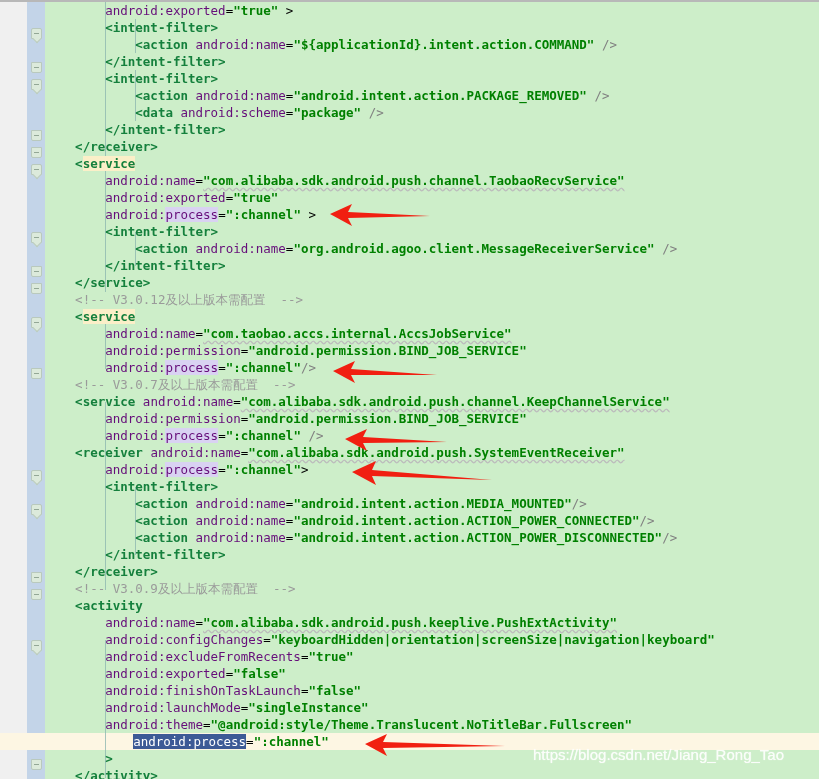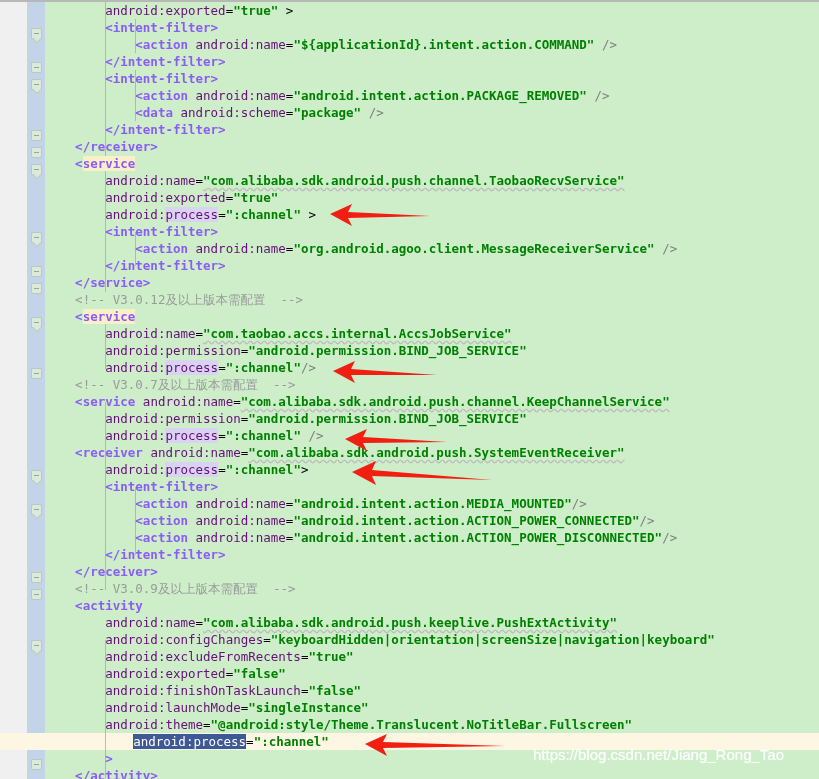--- a/index.html
+++ b/index.html
@@ -25,21 +25,21 @@
 
   
   .code{position:absolute;left:45px;top:2px;width:774px;height:777px;
         font-size:12.5px;line-height:17px;white-space:pre;color:#000;}
   .ln{height:17px;display:block;}
 
   
   .iguide{position:absolute;width:1px;background:#8fb8b0;opacity:.8;}
 
   
-  .tag{color:#8b5cf6;font-weight:bold;}
+  .tag{color:#15803d;font-weight:bold;}
   .attr{color:#660e7a;}
   .str{color:#008000;font-weight:bold;}
   .pun{color:#000000;}
   .cmt{color:#9a9a9a;}
   .slash{color:#808080;}
   .eq{color:#000000;}
 
   
   .hl-brace{background:#fbefc8;margin-top:19px;}
   

